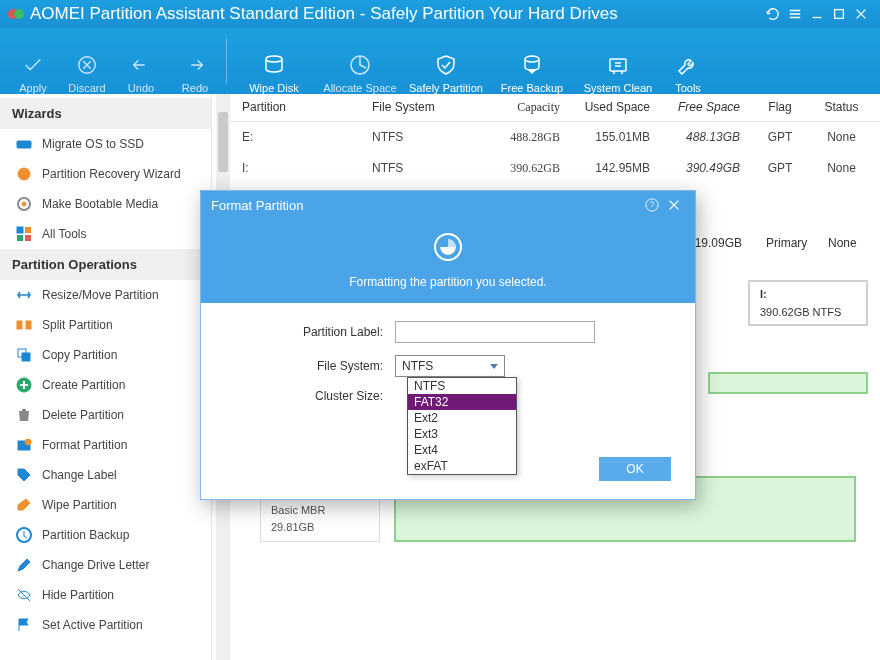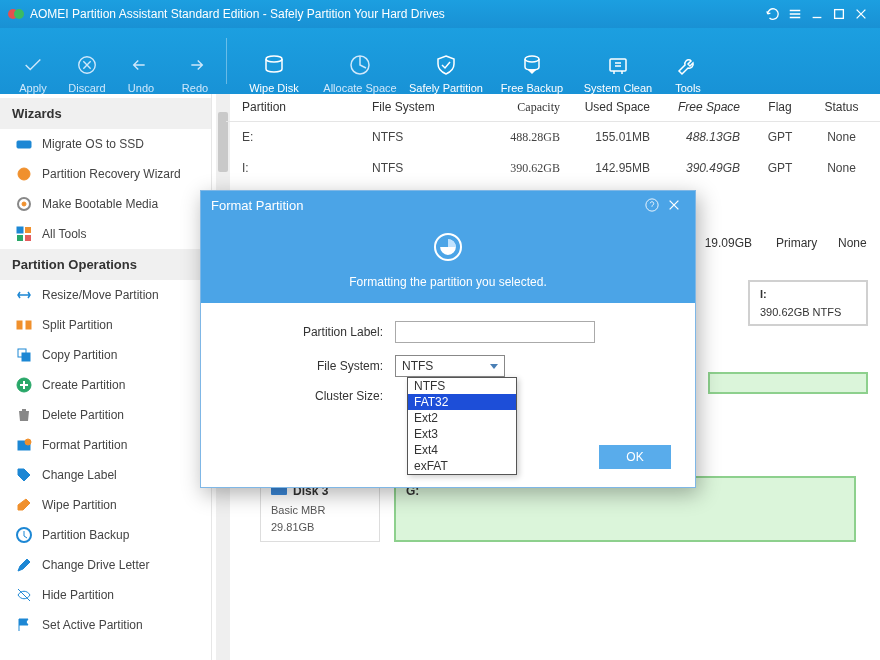--- a/index.html
+++ b/index.html
@@ -1,19 +1,19 @@
 <!DOCTYPE html>
 <html><head>
 <meta charset="utf-8">
 <style>
 * { box-sizing: border-box; margin: 0; padding: 0; font-family: "Segoe UI", Tahoma, sans-serif; }
 body { width: 880px; height: 660px; overflow: hidden; background: #fff; font-size: 12px; color: #333; position: relative; }
 
 
-.titlebar { height: 28px; background: linear-gradient(#1c9fe0,#1991d4); display: flex; align-items: center; padding: 0 8px; color: #fff; font-size: 12px; }
+.titlebar { height: 28px; background: linear-gradient(#1c9fe0,#1991d4); display: flex; align-items: center; padding: 0 8px; color: #fff; font-size: 17px; }
 .titlebar .logo { width: 16px; height: 16px; margin-right: 6px; }
 .titlebar .title { flex: 1; }
 .titlebar .winbtn { width: 22px; height: 22px; display: flex; align-items: center; justify-content: center; cursor: pointer; }
 .titlebar .winbtn svg { stroke: #fff; fill: none; stroke-width: 1.5; }
 
 
 .toolbar { height: 66px; background: linear-gradient(#1c9fe0,#1892d6); display: flex; align-items: center; padding: 0 6px; }
 .toolbtn { width: 86px; height: 100%; display: flex; flex-direction: column; align-items: center; justify-content: flex-end; color: #cfe8fb; font-size: 11px; gap: 4px; }
 .toolbtn.enabled { color: #fff; }
 .toolbtn .ticon { width: 26px; height: 26px; display:flex; align-items:center; justify-content:center; }
@@ -64,25 +64,25 @@
 .modal-banner { background:#4ba4e7; color:#fff; padding:14px 18px; display:flex; gap:14px; align-items:center; font-size:12px;flex-direction:column; }
 .modal-banner .bic { width:28px; height:28px; border:2px solid #fff; border-radius:50%; display:flex; align-items:center; justify-content:center; }
 .modal-body { padding: 18px 24px 20px 24px; }
 .modal-row { display:flex; align-items:center; margin-bottom: 12px; }
 .modal-row label { width:170px; text-align:right; padding-right: 12px; color:#333; }
 .modal-row input[type=text] { width:200px; height:22px; border:1px solid #aaa; padding:0 6px; }
 .dropdown { width:110px; height:22px; border:1px solid #888; display:flex; align-items:center; padding:0 6px; justify-content:space-between; background:#fff; cursor:pointer; }
 .dropdown .caret { border-left:4px solid transparent; border-right:4px solid transparent; border-top:5px solid #4a7fb5; }
 .dropdown-list { position:absolute; border:1px solid #555; background:#fff; width:110px; box-shadow:2px 2px 6px rgba(0,0,0,.2); }
 .dropdown-list div { padding:1px 6px; cursor:pointer; }
-.dropdown-list div.sel { background:#1d4ed8; color:#fff; }
+.dropdown-list div.sel { background:#701a75; color:#fff; }
 .modal-footer { display:flex; justify-content:flex-end; padding: 10px 24px 18px; }
-.btn-ok { width:72px; height:24px; background:#59aceb; color:#fff; border:none; cursor:pointer; font-size:12px; }
-
-.row2-extra { position:absolute; right:4px; top: 142px; display:flex; font-size:12px; gap:0; }
+.btn-ok { width:72px; height:24px; background:#59aceb; color:#fff; border:none; cursor:pointer; font-size:12px;margin-top:12px; }
+
+.row2-extra { position:absolute; right:14px; top: 142px; display:flex; font-size:12px; gap:0; }
 .row2-extra .td { padding: 0 12px; }
 
 
 .ic-blue { fill:#1d87d4; stroke:#1d87d4; }
 .ic-orange { fill:#f0902d; stroke:#f0902d; }
 .ic-green { fill:#28a768; stroke:#28a768; }
 
 </style>
 </head>
 <body>

